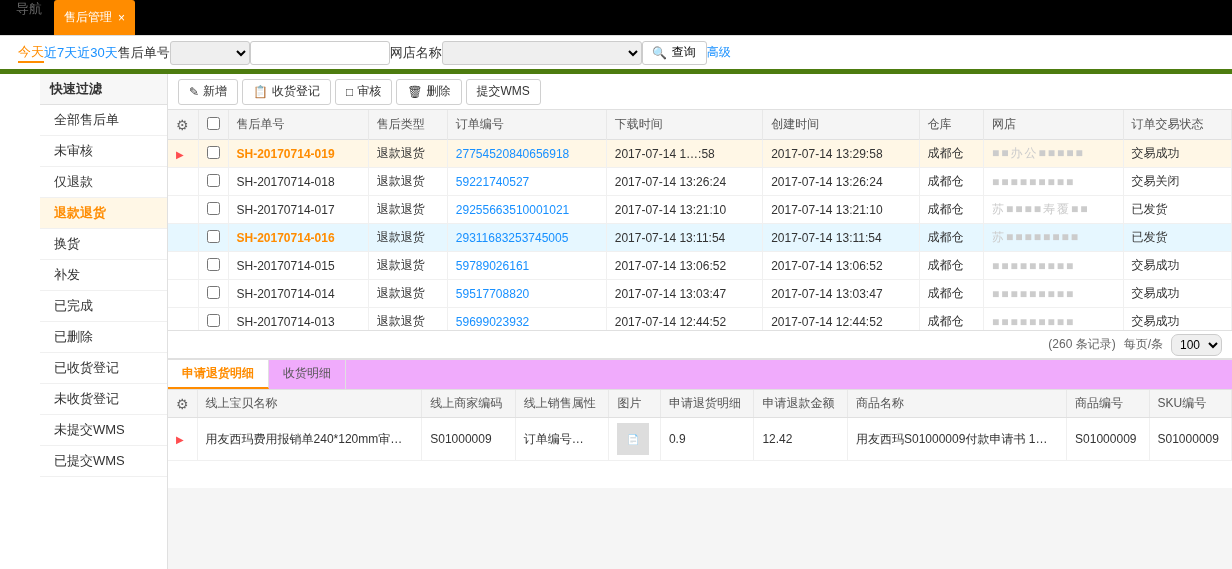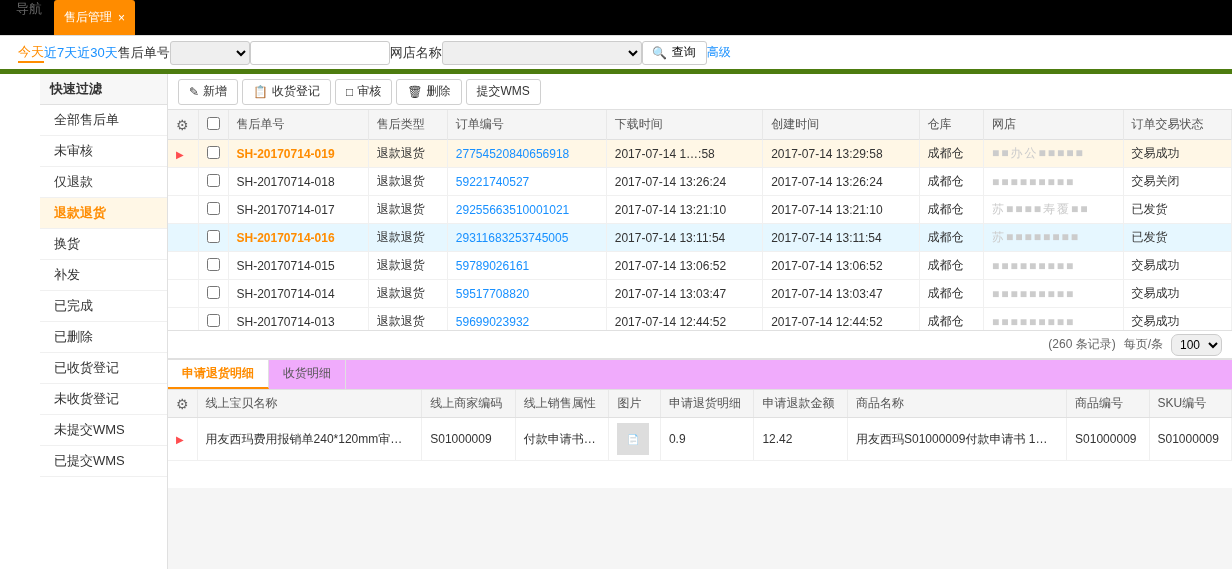--- a/index.html
+++ b/index.html
@@ -438,21 +438,21 @@
               <th>商品名称</th>
               <th>商品编号</th>
               <th>SKU编号</th>
             </tr>
           </thead>
           <tbody id="bottom-table-body">
               <tr>
                 <td><span class="play-icon">▶</span></td>
                 <td>用友西玛费用报销单240*120mm审…</td>
                 <td>S01000009</td>
-                <td>付款申请书…</td>
+                <td>订单编号…</td>
                 <td><div class="product-thumb">📄</div></td>
                 <td>0.9</td>
                 <td>12.42</td>
                 <td>用友西玛S01000009付款申请书 1…</td>
                 <td>S01000009</td>
                 <td>S01000009</td>
               </tr>
             </tbody>
         </table>
       </div>

